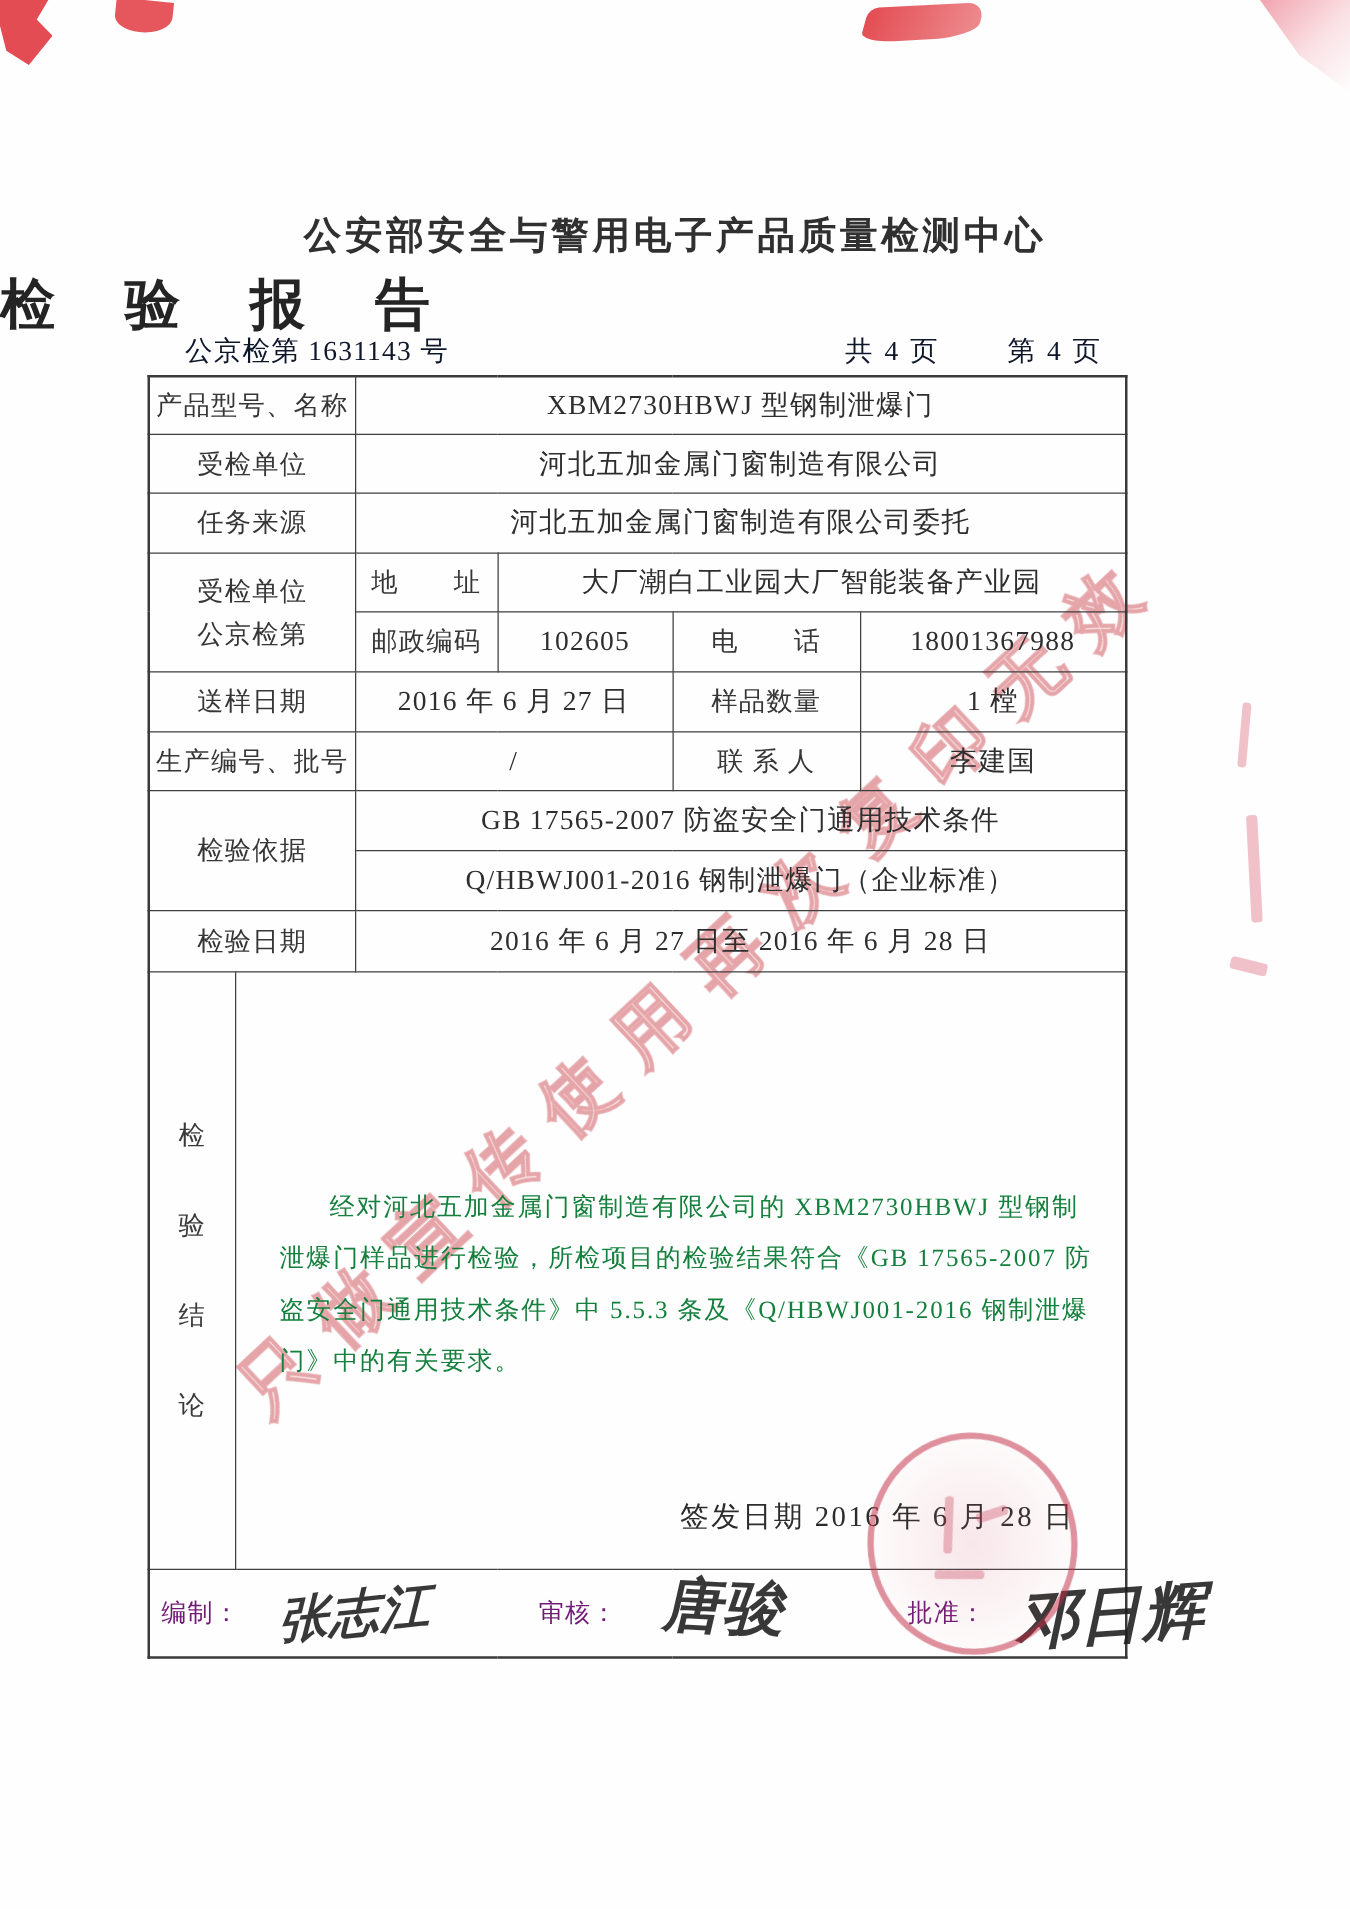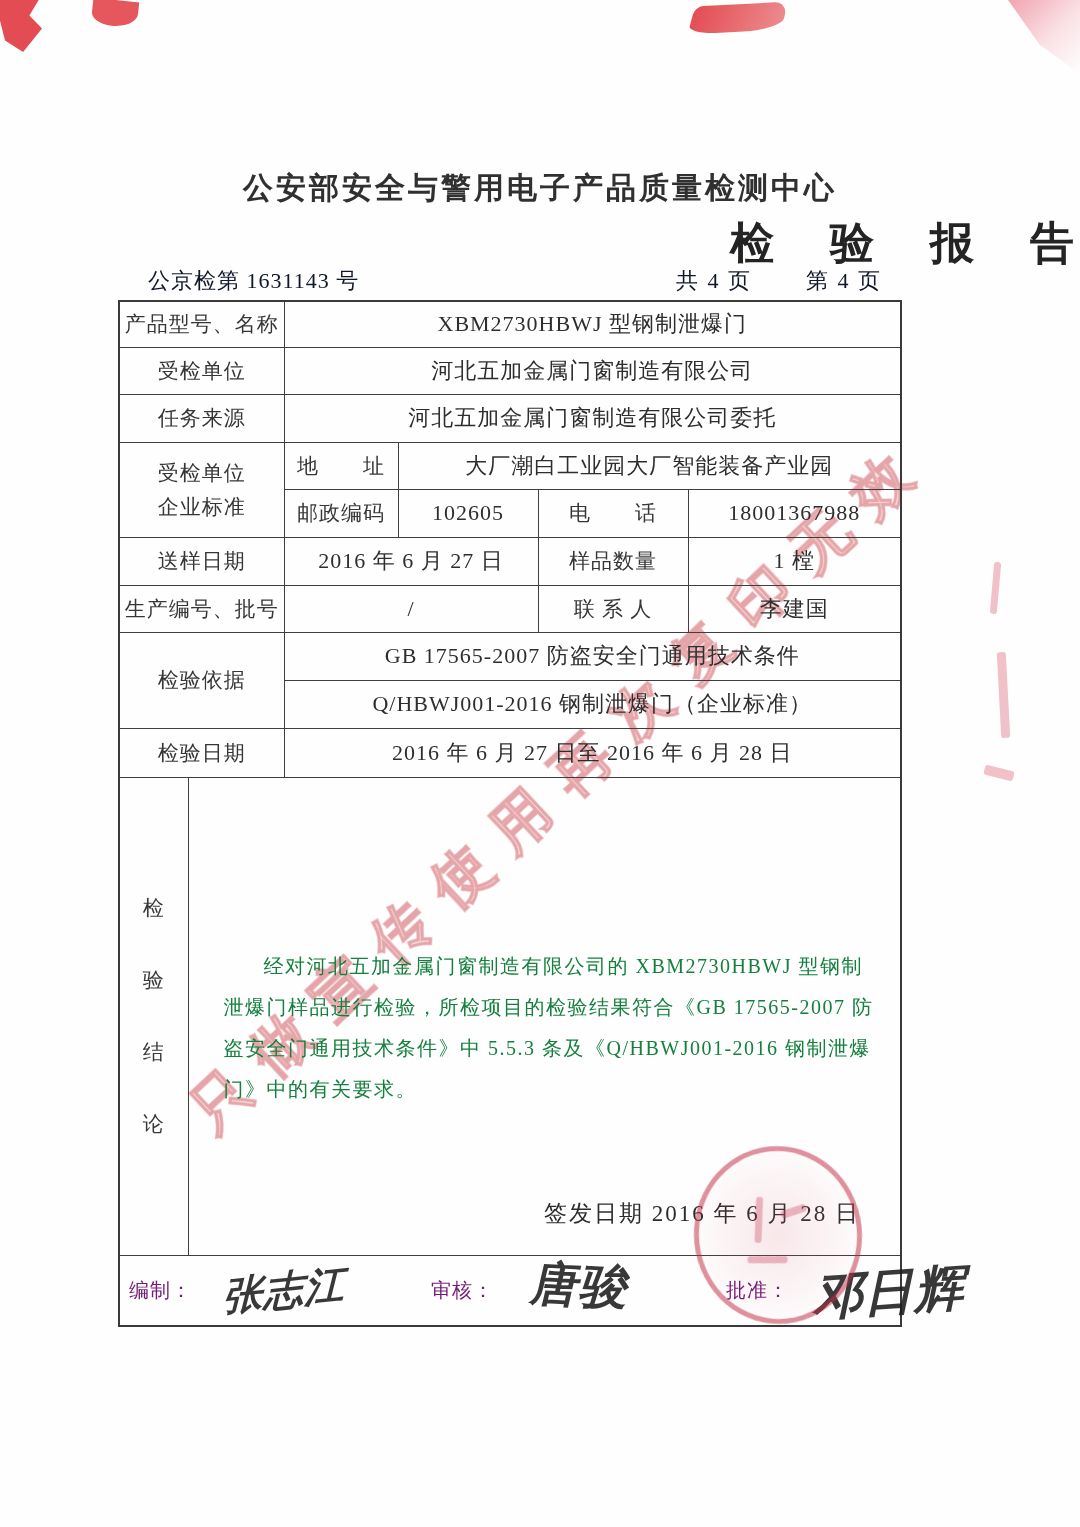--- a/index.html
+++ b/index.html
@@ -15,21 +15,21 @@
   }
 
   
   .org-title {
     position: absolute; top: 168px; left: 0; width: 100%;
     text-align: center; font-size: 30px; font-weight: 700;
     letter-spacing: 3px; color: #303030;
   }
   .report-title {
     position: absolute; top: 214px; left: 0; width: 100%;
-    text-align: right; font-size: 44px; font-weight: 700;
+    text-align: left; font-size: 44px; font-weight: 700;
     letter-spacing: 6px; color: #242424;
   }
   .meta-line { position: absolute; top: 266px; left: 0; width: 100%; height: 30px; font-size: 22px; color: #0f172a; }
   .report-no { position: absolute; left: 148px; top: 0; letter-spacing: 1px; }
   .page-count { position: absolute; left: 676px; top: 0; width: 206px; display: flex; justify-content: space-between; letter-spacing: 2px; }
 
   
   table.report {
     position: absolute; left: 118px; top: 300px;
     width: 782px; border-collapse: collapse; table-layout: fixed;
@@ -161,21 +161,21 @@
       <td class="lbl" colspan="2">受检单位</td>
       <td class="left-val" colspan="4">河北五加金属门窗制造有限公司</td>
     </tr>
     <tr style="height:48px">
       <td class="lbl" colspan="2">任务来源</td>
       <td class="left-val" colspan="4">河北五加金属门窗制造有限公司委托</td>
     </tr>
     <tr style="height:47px">
       <td class="lbl" colspan="2" rowspan="2">
         <div class="two-line">受检单位</div>
-        <div class="two-line">企业标准</div>
+        <div class="two-line">公京检第</div>
       </td>
       <td class="lbl">地　　址</td>
       <td class="left-val" colspan="3">大厂潮白工业园大厂智能装备产业园</td>
     </tr>
     <tr style="height:48px">
       <td class="lbl">邮政编码</td>
       <td>102605</td>
       <td class="lbl">电　　话</td>
       <td>18001367988</td>
     </tr>

